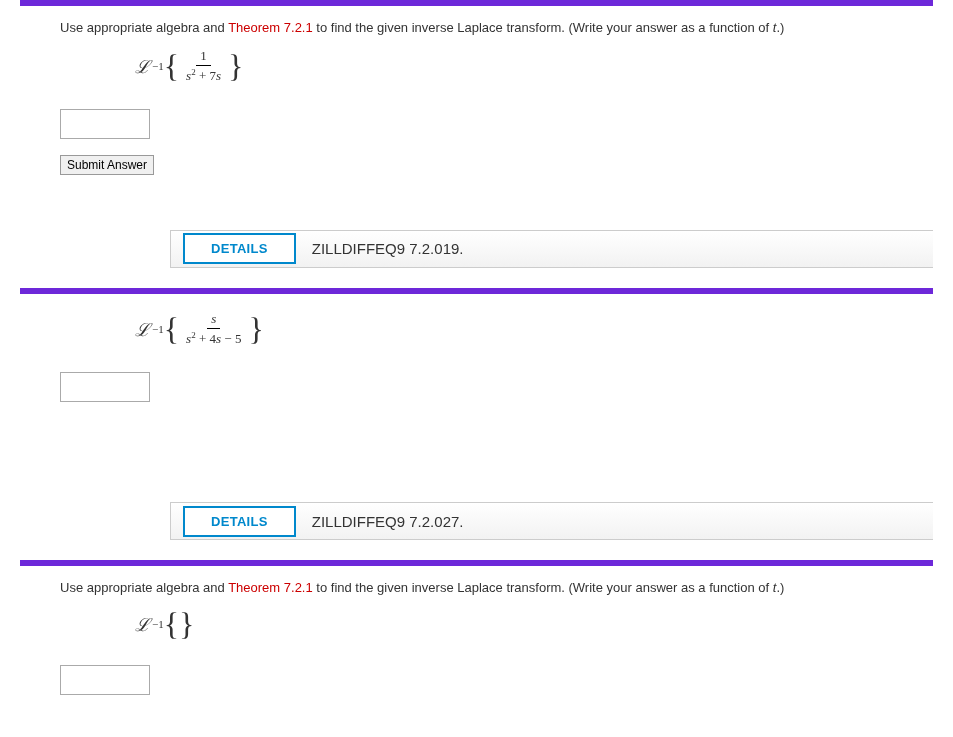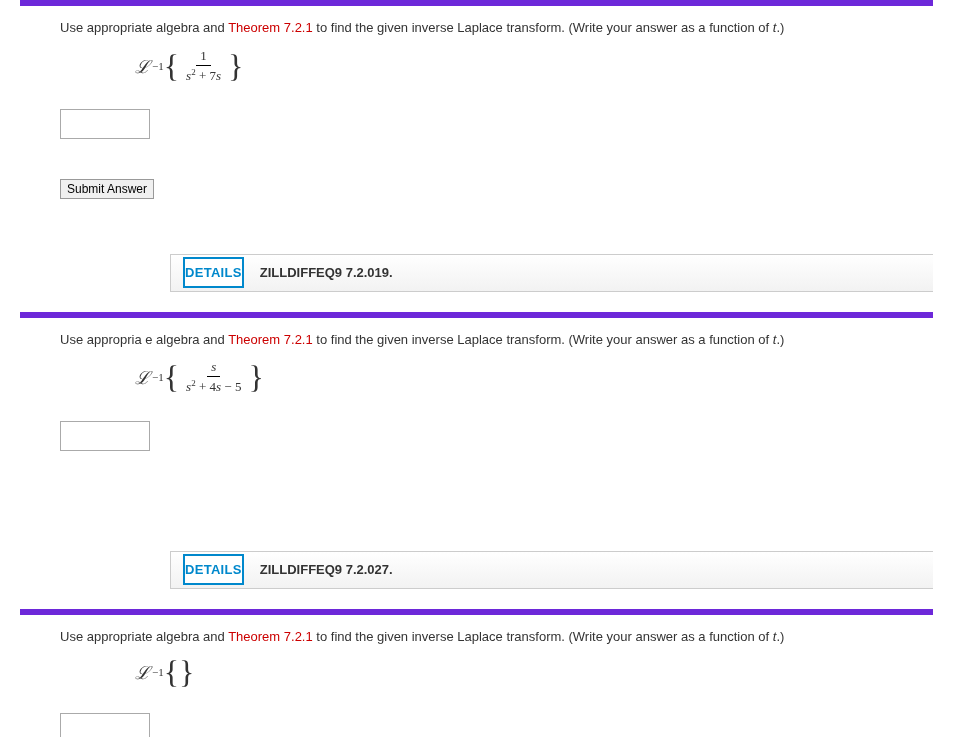--- a/index.html
+++ b/index.html
@@ -66,21 +66,21 @@
     .s-var { font-style: italic; }
     .sup2 { font-size: 9px; vertical-align: super; }
     .answer-input {
       margin: 10px 0 0 40px;
       width: 90px;
       height: 30px;
       border: 1px solid #aaa;
       background: #fff;
     }
     .submit-row {
-      margin: 40px 0 0 40px;
+      margin: 16px 0 0 40px;
       padding-bottom: 10px;
       text-decoration: underline;
     }
     .submit-btn {
       font-family: Arial, sans-serif;
       font-size: 12px;
       padding: 2px 6px;
       background: #f0f0f0;
       border: 1px solid #999;
       cursor: pointer;
@@ -92,29 +92,29 @@
       border: 1px solid #ccc;
       border-right: none;
       background: linear-gradient(#fff, #f2f2f2);
       height: 38px;
     }
     .details-btn {
       border: 2px solid #0088cc;
       color: #0088cc;
       font-weight: bold;
       font-size: 13px;
-      padding: 6px 0;
+      padding: 6px 26px;
       margin: 0 16px 0 12px;
       background: #fff;
       cursor: pointer;
       letter-spacing: 0.3px;
     }
     .question-code {
-      font-weight: bold;
-      font-size: 13px;
+      font-weight: normal;
+      font-size: 15px;
       color: #333;
     }
     .second-block, .third-block {
       margin-top: 20px;
     }
   </style>
 </head>
 <body>
 
 <div class="question-block">
@@ -136,23 +136,20 @@
     <button class="submit-btn">Submit Answer</button>
   </div>
 </div>
 
 <div class="header-bar">
   <button class="details-btn">DETAILS</button>
   <span class="question-code">ZILLDIFFEQ9 7.2.019.</span>
 </div>
 
 <div class="question-block second-block">
-  <p class="question-text">
-    <span>Use appropria e algebra and </span><span class="theorem-link">Theorem 7.2.1</span><span> to find the given inverse Laplace transform. (Write your answer as a function of </span><span class="var-t">t</span><span>.)</span>
-  </p>
   <div class="formula-row">
     <span class="laplace-symbol">ℒ</span>
       <span class="sup-neg1">−1</span>
     <span class="brace">{</span>
     <span class="fraction">
       <span class="numerator"><span class="s-var">s</span></span>
       <span class="denominator"><span class="s-var">s</span><span class="sup2">2</span> + 4<span class="s-var">s</span> − 5</span>
     </span>
     <span class="brace">}</span>
   </div>

